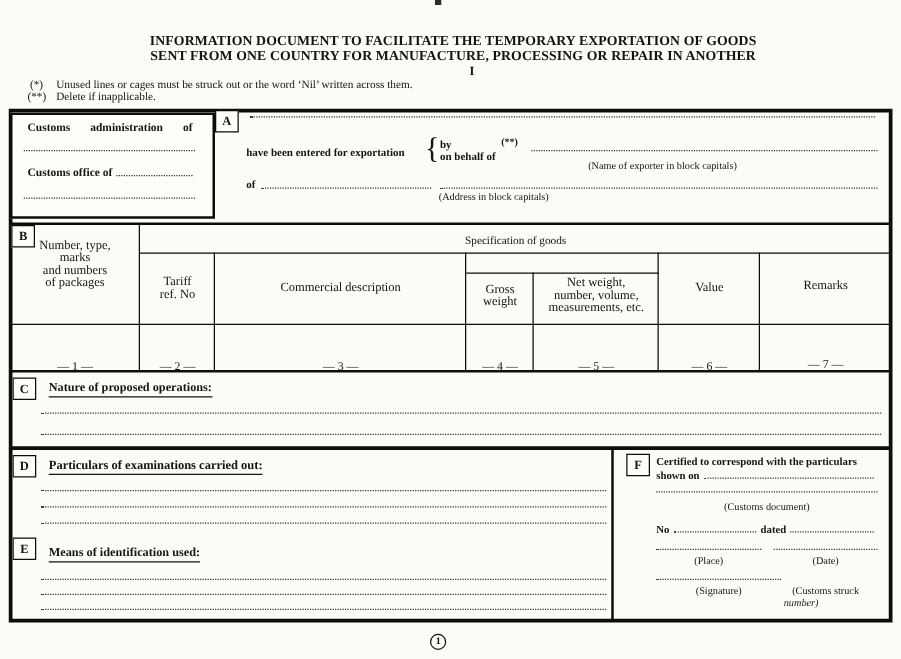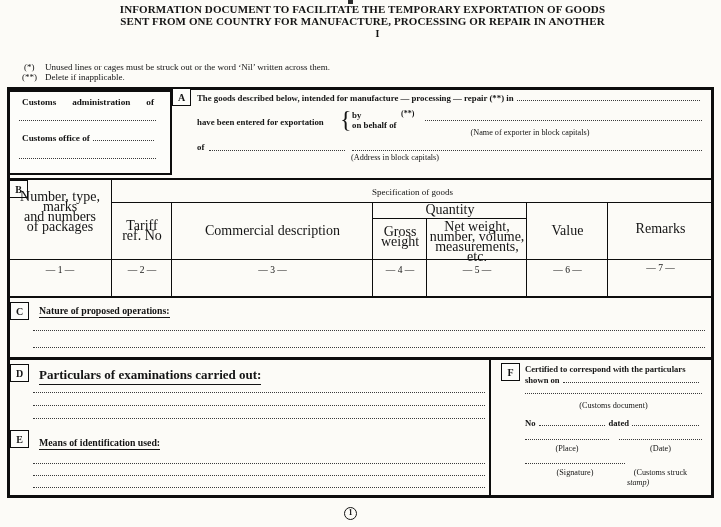--- a/index.html
+++ b/index.html
@@ -4,21 +4,21 @@
 <style>
   html,body { margin:0; padding:0; }
   .page {
     position:relative; width:721px; height:527px;
     background:#fcfbf7; color:#141414;
     font-family:"Liberation Serif","DejaVu Serif",serif;
     overflow:hidden;
   }
   .t { position:absolute; }
   .b { font-weight:bold; }
-  .ctr { text-align:center; }
+  .ctr { text-align:center;margin-top:24px; }
   .pre { white-space:pre-line; }
   
   .hline, .vline { position:absolute; background:#0d0d0d; }
   
   .dots { position:absolute; height:0; border-bottom:1.6px dotted #3a3a3a; }
   .fill { flex:1 1 auto; border-bottom:1.6px dotted #3a3a3a; margin:0 3px 2px 3px; min-width:8px; }
   .flexrow { display:flex; align-items:flex-end; }
   
   .seclabel {
     position:absolute; width:19px; height:18px; box-sizing:border-box;
@@ -27,21 +27,21 @@
     display:flex; align-items:center; justify-content:center;
   }
   .outerbox { position:absolute; left:7px; top:87px; width:707px; height:411px;
     box-sizing:border-box; border:3px solid #0d0d0d; }
   .custbox { position:absolute; left:8px; top:90px; width:164px; height:85px;
     box-sizing:border-box; border:2.6px solid #0d0d0d; background:#fdfdfa; }
   .notebox div {
     border-bottom:1.1px solid #141414; padding-bottom:1px; margin-bottom:2px;
     text-align:justify; text-align-last:justify;
   }
-  .colhead { font-size:14px; line-height:10px; text-align:center; }
+  .colhead { font-size:10px; line-height:10px; text-align:center; }
   .caption { font-size:8.2px; text-align:center; }
   .pagecircle {
     position:absolute; width:13px; height:13px; box-sizing:border-box;
     border:1.3px solid #141414; border-radius:50%;
     font-size:8px; font-weight:bold; text-align:center; line-height:10.5px;
   }
 </style>
 </head>
 <body>
 
@@ -70,21 +70,20 @@
   <div class="dots" style="left:19px; top:120px; width:137px;"></div>
   <div class="t flexrow" style="left:22px; top:133px; width:135px; font-size:9.2px;">
     <span class="b">Customs office of</span>
     <span class="fill"></span>
   </div>
   <div class="dots" style="left:19px; top:158px; width:137px;"></div>
 
   <div class="seclabel" style="left:172px; top:88px;">A</div>
 
   <div class="t flexrow" style="left:197px; top:93px; width:506px; font-size:8.8px;">
-    <span class="b">The goods described below, intended for manufacture — processing — repair (**) in</span>
     <span class="fill"></span>
   </div>
 
   <div class="t b" style="left:197px; top:117px; font-size:8.8px;">have been entered for exportation</div>
   <div class="t" style="left:340px; top:106px; font-size:24px; font-weight:normal;">{</div>
   <div class="t b" style="left:352px; top:110px; font-size:8.8px;">by</div>
   <div class="t b" style="left:352px; top:120px; font-size:8.8px;">on behalf of</div>
   <div class="t b" style="left:401px; top:109px; font-size:8px;">(**)</div>
   <div class="dots" style="left:425px; top:120px; width:277px;"></div>
   <div class="t caption" style="left:420px; top:128px; width:220px;">(Name of exporter in block capitals)</div>
@@ -111,21 +110,20 @@
   <div class="vline" style="left:607px; top:202px; width:1.2px; height:95px;"></div>
 
   <div class="t colhead" style="left:112px; top:187px; width:601px; font-size:9px;">Specification of goods</div>
   <div class="t colhead pre" style="left:8px; top:192px; width:104px;">Number, type,
 marks
 and numbers
 of packages</div>
   <div class="t colhead pre" style="left:112px; top:221px; width:60px;">Tariff
 ref. No</div>
   <div class="t colhead" style="left:172px; top:226px; width:201px;">Commercial description</div>
-  <div class="t colhead" style="left:373px; top:205px; width:154px;">Quantity</div>
   <div class="t colhead pre" style="left:373px; top:227px; width:54px;">Gross
 weight</div>
   <div class="t colhead pre" style="left:427px; top:222px; width:100px;">Net weight,
 number, volume,
 measurements, etc.</div>
   <div class="t colhead" style="left:527px; top:226px; width:81px;">Value</div>
   <div class="t colhead" style="left:608px; top:224px; width:105px;">Remarks</div>
 
   <div class="t ctr" style="left:8px; top:265px; width:104px; font-size:9.5px;">— 1 —</div>
   <div class="t ctr" style="left:112px; top:265px; width:60px; font-size:9.5px;">— 2 —</div>
@@ -138,21 +136,21 @@
   <div class="seclabel" style="left:10px; top:302px;">C</div>
   <div class="t b" style="left:39px; top:305px; font-size:9.8px; border-bottom:1.2px solid #141414; padding-bottom:1px;">Nature of proposed operations:</div>
   <div class="dots" style="left:33px; top:330px; width:672px;"></div>
   <div class="dots" style="left:33px; top:347px; width:672px;"></div>
 
   <div class="hline" style="left:8px; top:357px; width:705px; height:3px;"></div>
 
   <div class="vline" style="left:489px; top:360px; width:1.5px; height:137px;"></div>
 
   <div class="seclabel" style="left:10px; top:364px;">D</div>
-  <div class="t b" style="left:39px; top:367px; font-size:13px; border-bottom:1.2px solid #141414; padding-bottom:1px;">Particulars of examinations carried out:</div>
+  <div class="t b" style="left:39px; top:367px; font-size:10px; border-bottom:1.2px solid #141414; padding-bottom:1px;">Particulars of examinations carried out:</div>
   <div class="dots" style="left:33px; top:392px; width:452px;"></div>
   <div class="dots" style="left:33px; top:405px; width:452px;"></div>
   <div class="dots" style="left:33px; top:418px; width:452px;"></div>
 
   <div class="seclabel" style="left:10px; top:430px;">E</div>
   <div class="t b" style="left:39px; top:437px; font-size:9.8px; border-bottom:1.2px solid #141414; padding-bottom:1px;">Means of identification used:</div>
   <div class="dots" style="left:33px; top:463px; width:452px;"></div>
   <div class="dots" style="left:33px; top:475px; width:452px;"></div>
   <div class="dots" style="left:33px; top:487px; width:452px;"></div>
 
@@ -173,17 +171,17 @@
   </div>
 
   <div class="dots" style="left:525px; top:439px; width:84px;"></div>
   <div class="dots" style="left:619px; top:439px; width:83px;"></div>
   <div class="t caption" style="left:525px; top:444px; width:84px;">(Place)</div>
   <div class="t caption" style="left:619px; top:444px; width:83px;">(Date)</div>
 
   <div class="dots" style="left:525px; top:463px; width:100px;"></div>
   <div class="t caption" style="left:525px; top:468px; width:100px;">(Signature)</div>
   <div class="t caption" style="left:619px; top:468px; width:83px;">(Customs struck</div>
-  <div class="t caption" style="left:627px; top:478px; width:83px; text-align:left; font-style:italic;">stamp)</div>
+  <div class="t caption" style="left:627px; top:478px; width:83px; text-align:left; font-style:italic;">number)</div>
 
   <div class="pagecircle" style="left:344px; top:507px;">1</div>
 
 </div>
 
 </body></html>

